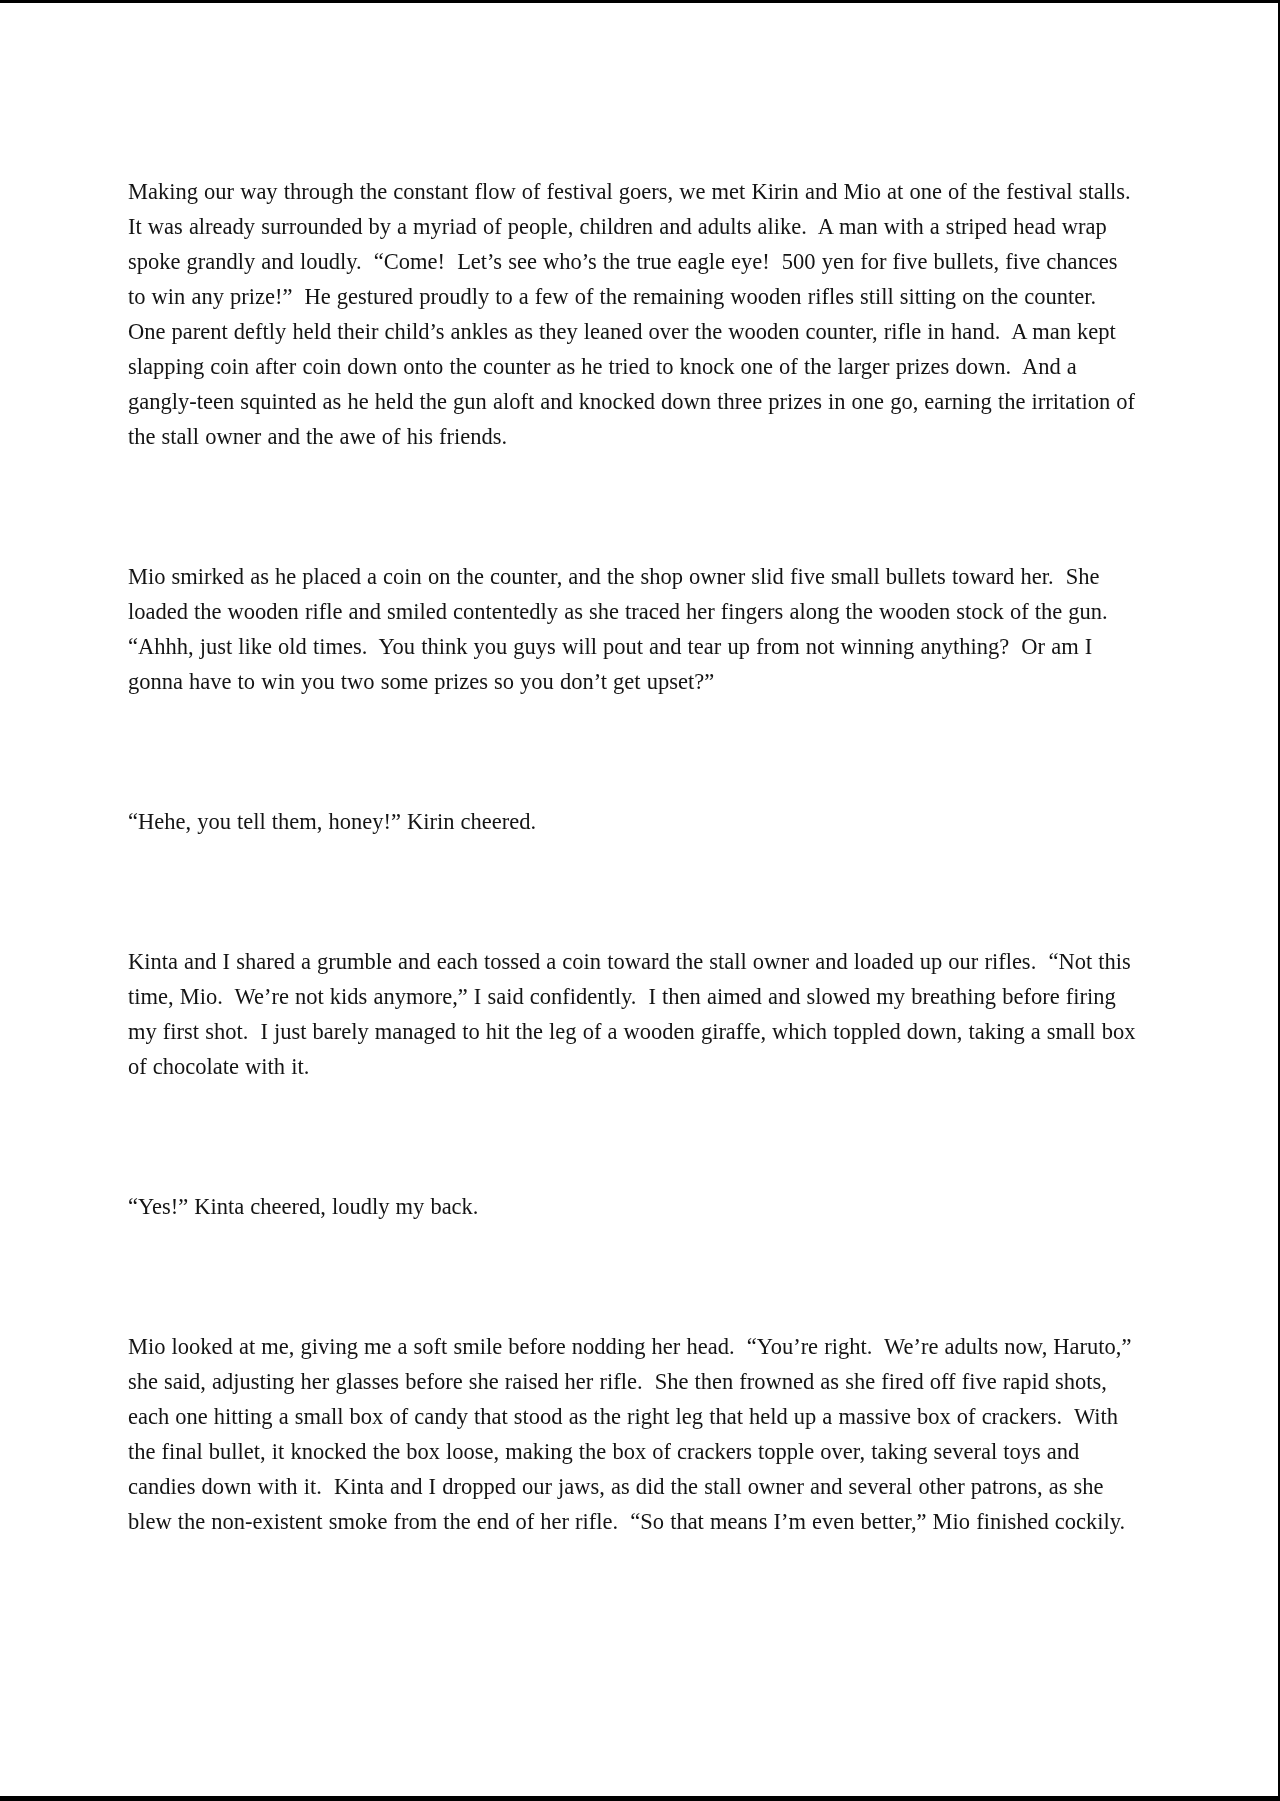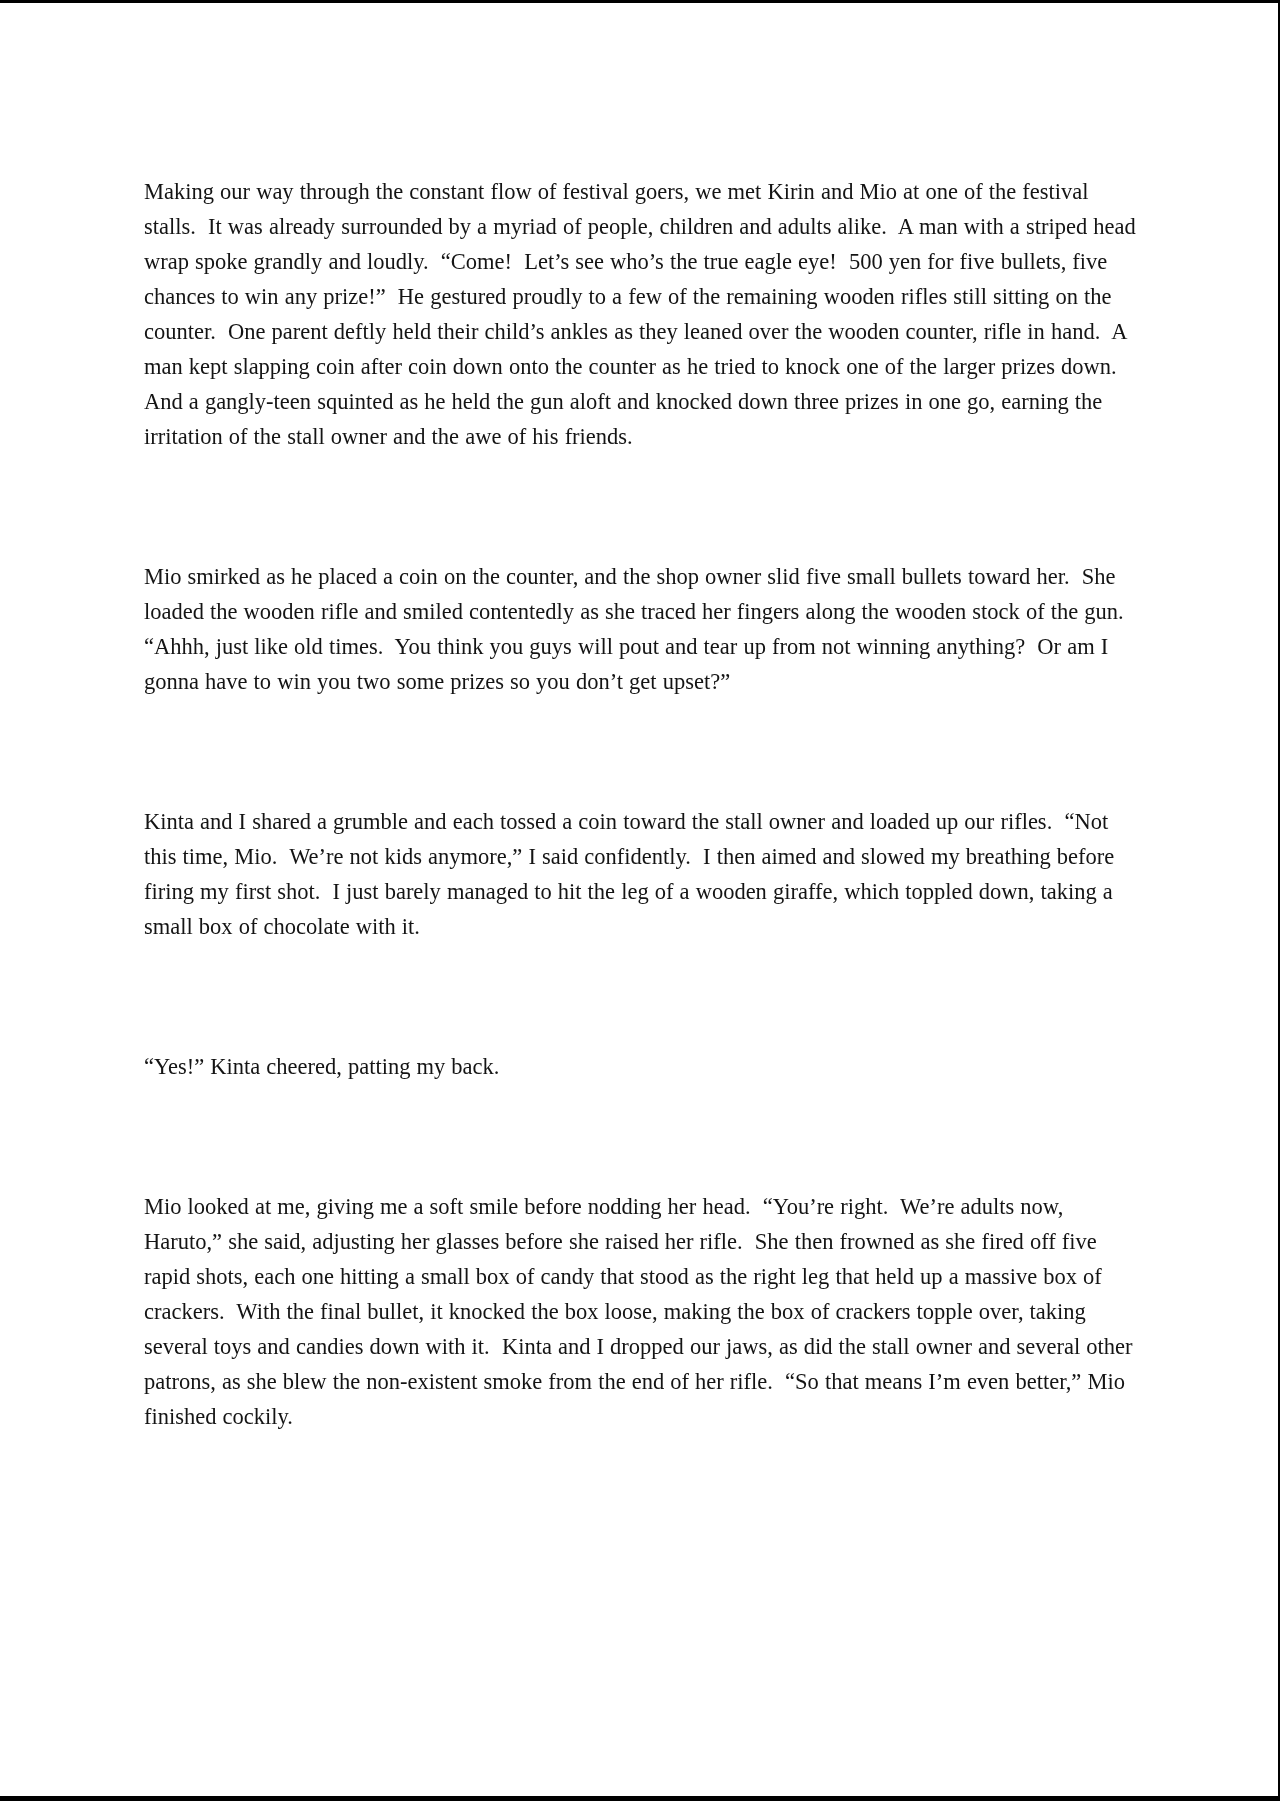--- a/index.html
+++ b/index.html
@@ -26,31 +26,32 @@
     font-family: "Liberation Serif", "DejaVu Serif", serif;
     font-size: 22.5px;
     line-height: 35px;
     font-weight: normal;
     color: #141414;
     text-align: left;
     white-space: pre-wrap;
     word-spacing: 0.02em;
   }
   .para {
-    margin: 0 0 35px 16px;
+    margin: 0 0 35px 0;
     padding: 0;
   }
 </style>
 </head>
 <body>
 
 <div class="page">
   <div class="text-block">
     <p class="para">Making our way through the constant flow of festival goers, we met Kirin and Mio at one of the festival stalls.  It was already surrounded by a myriad of people, children and adults alike.  A man with a striped head wrap spoke grandly and loudly.  “Come!  Let’s see who’s the true eagle eye!  500 yen for five bullets, five chances to win any prize!”  He gestured proudly to a few of the remaining wooden rifles still sitting on the counter.  One parent deftly held their child’s ankles as they leaned over the wooden counter, rifle in hand.  A man kept slapping coin after coin down onto the counter as he tried to knock one of the larger prizes down.  And a gangly-teen squinted as he held the gun aloft and knocked down three prizes in one go, earning the irritation of the stall owner and the awe of his friends.</p>
     <p class="para">Mio smirked as he placed a coin on the counter, and the shop owner slid five small bullets toward her.  She loaded the wooden rifle and smiled contentedly as she traced her fingers along the wooden stock of the gun.  “Ahhh, just like old times.  You think you guys will pout and tear up from not winning anything?  Or am I gonna have to win you two some prizes so you don’t get upset?”</p>
+    <p class="para">“Hehe, you tell them, honey!” Kirin cheered.</p>
     <p class="para">Kinta and I shared a grumble and each tossed a coin toward the stall owner and loaded up our rifles.  “Not this time, Mio.  We’re not kids anymore,” I said confidently.  I then aimed and slowed my breathing before firing my first shot.  I just barely managed to hit the leg of a wooden giraffe, which toppled down, taking a small box of chocolate with it.</p>
-    <p class="para">“Yes!” Kinta cheered, patting my back.</p>
+    <p class="para">“Yes!” Kinta cheered, loudly my back.</p>
     <p class="para">Mio looked at me, giving me a soft smile before nodding her head.  “You’re right.  We’re adults now, Haruto,” she said, adjusting her glasses before she raised her rifle.  She then frowned as she fired off five rapid shots, each one hitting a small box of candy that stood as the right leg that held up a massive box of crackers.  With the final bullet, it knocked the box loose, making the box of crackers topple over, taking several toys and candies down with it.  Kinta and I dropped our jaws, as did the stall owner and several other patrons, as she blew the non-existent smoke from the end of her rifle.  “So that means I’m even better,” Mio finished cockily.</p>
     
     
     
   </div>
 </div>
 
 </body></html>

